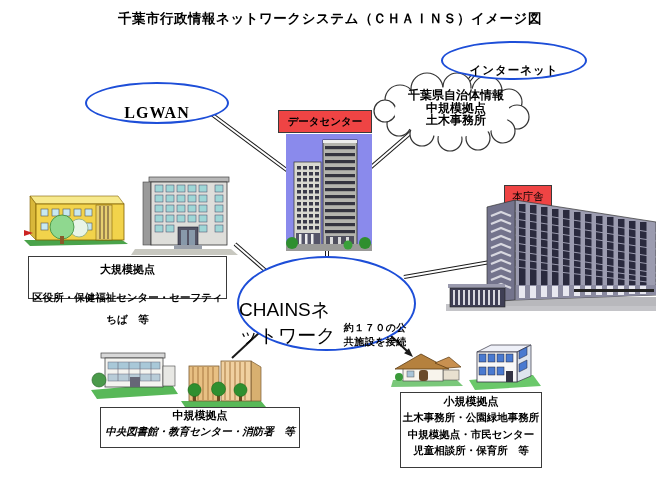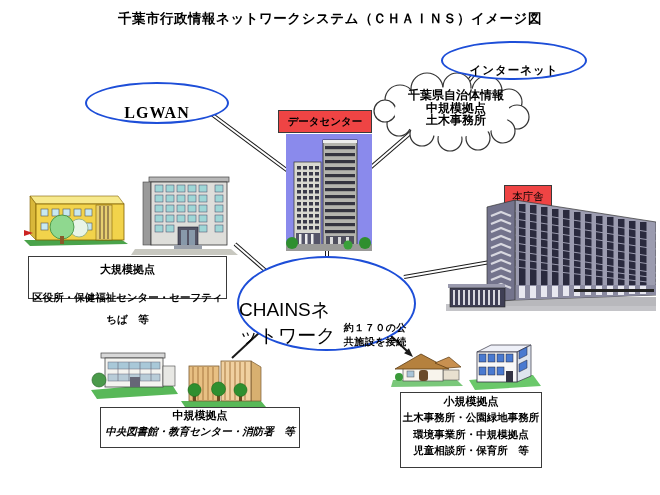--- a/index.html
+++ b/index.html
@@ -415,17 +415,17 @@
         <rect x="21" y="27" width="7" height="8"></rect>
         <rect x="30" y="27" width="7" height="8"></rect>
       <polygon points="52,11 60,7 60,15 52,19"></polygon>
         <polygon points="52,24 60,20 60,28 52,32"></polygon>
     </g>
     <rect x="39" y="31" width="7" height="11" fill="#334"></rect>
   </svg>
   <div id="small-box" class="node sitebox">
     <div class="t">小規模拠点</div>
     <div class="d">土木事務所・公園緑地事務所</div>
-    <div class="d">環境事業所・中規模拠点</div>
+    <div class="d">中規模拠点・市民センター</div>
     <div class="d">児童相談所・保育所　等</div>
   </div>
 
 </div>
 
 </body></html>

